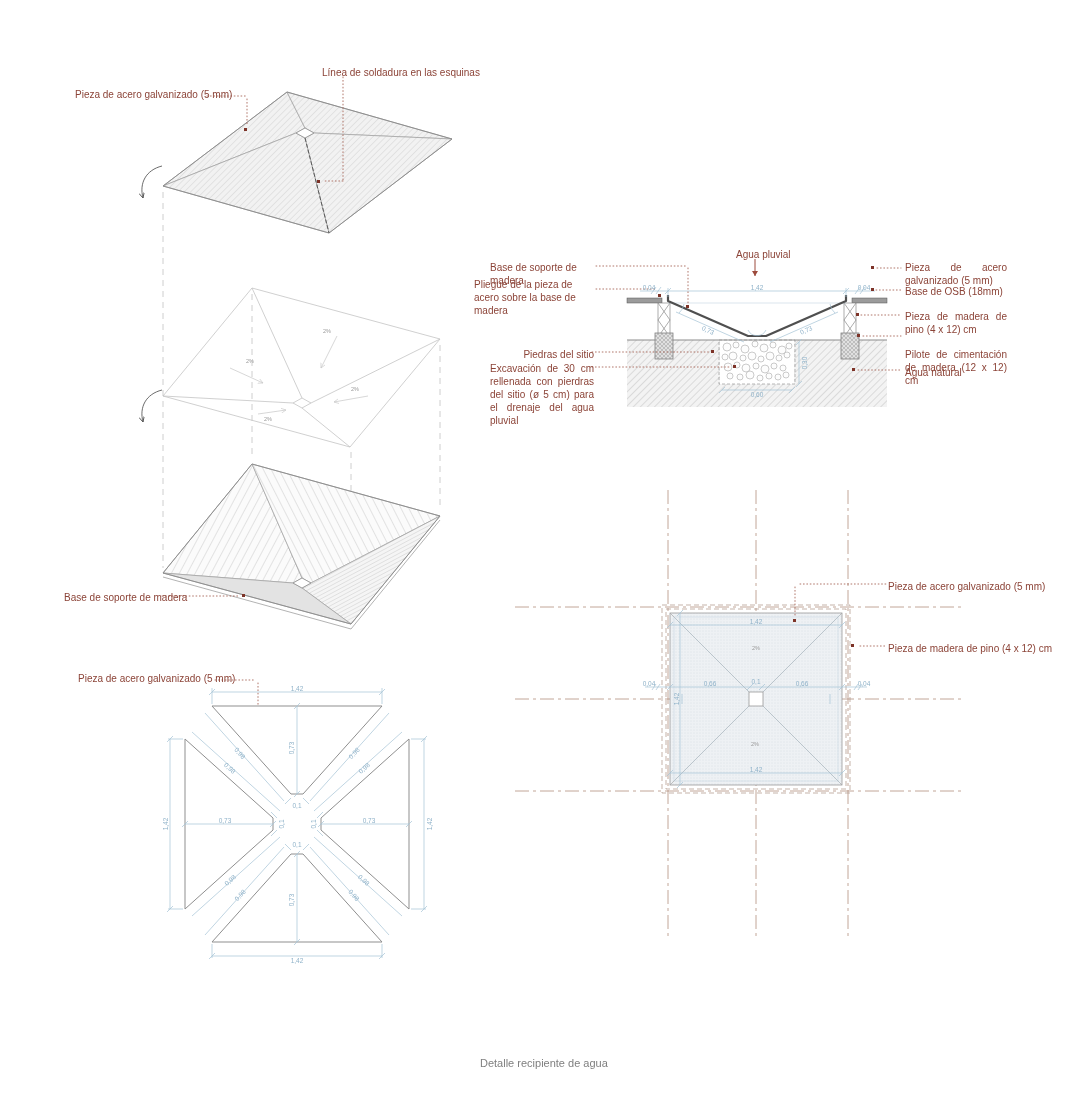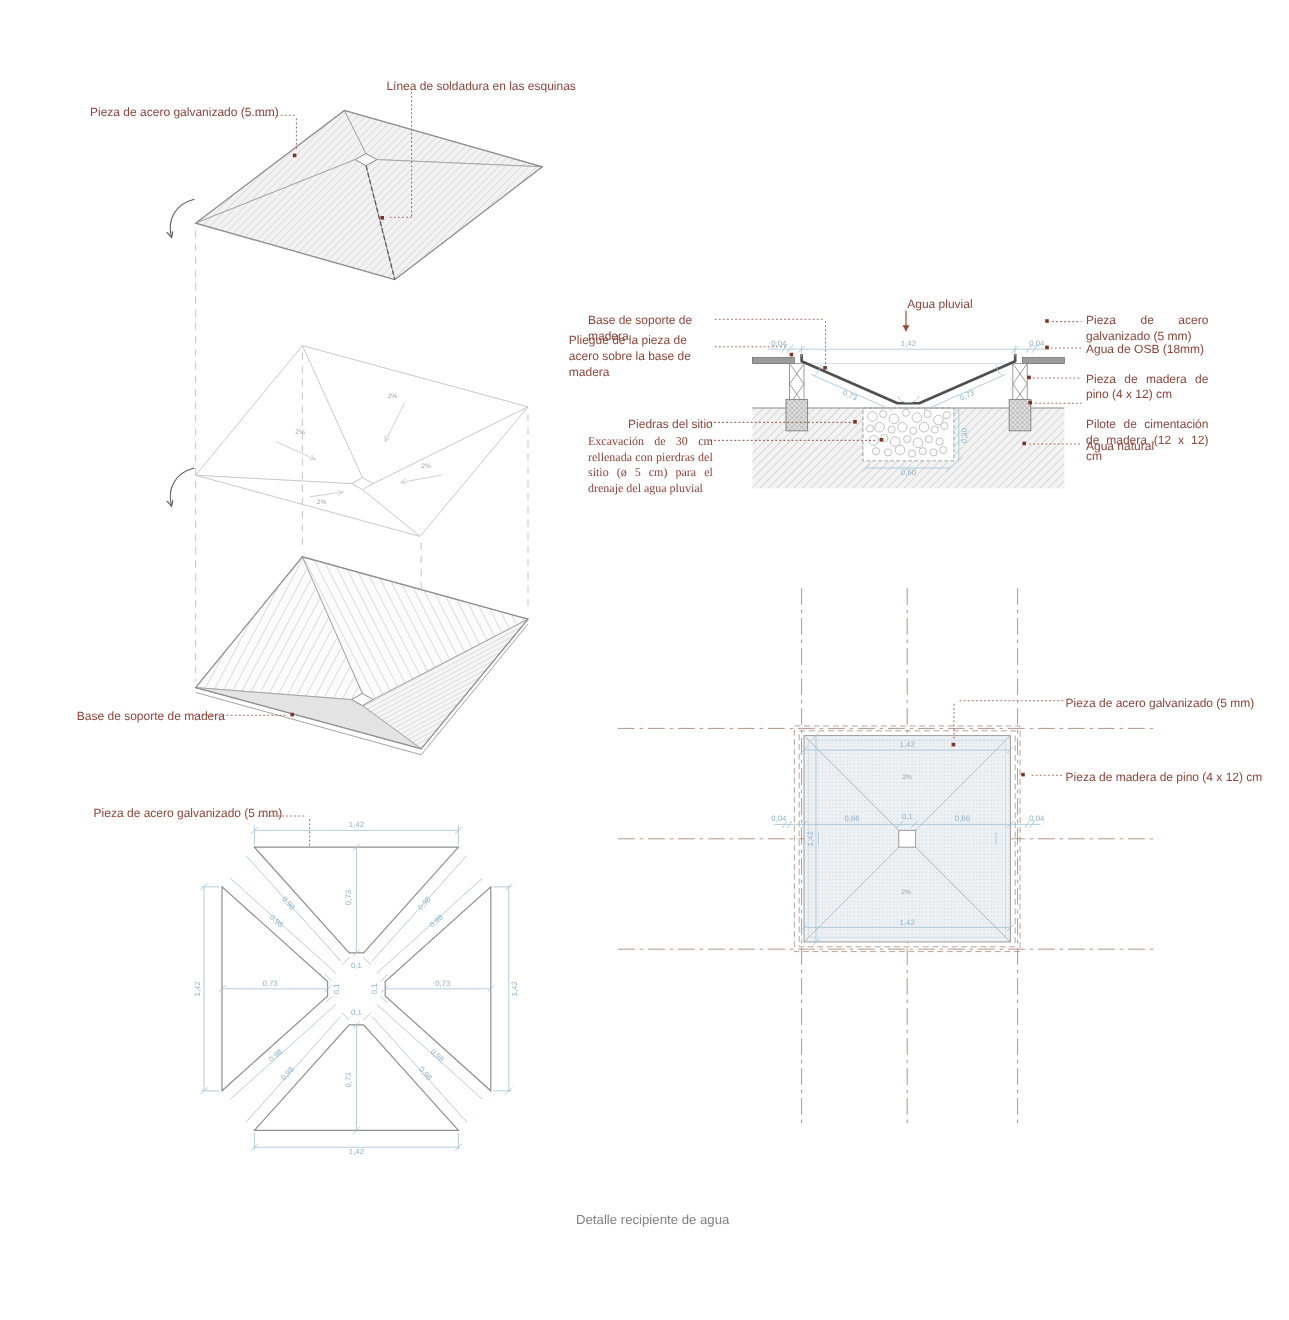--- a/index.html
+++ b/index.html
@@ -7,21 +7,21 @@
     position:relative;width:1074px;height:1100px;background:#fff;overflow:hidden;
     font-family:"Liberation Sans", sans-serif;
   }
   svg.art{position:absolute;left:0;top:0;}
   .lbl{position:absolute;font-size:10px;color:#8c4438;line-height:1.3;white-space:nowrap;}
   .lbl.wrap{white-space:normal;}
   .lbl.just{text-align:justify;}
   .lbl.rt{text-align:right;}
   .dim{position:absolute;font-size:6.5px;color:#8fb2c9;white-space:nowrap;transform:translate(-50%,-50%);}
   .pct{position:absolute;font-size:5.5px;color:#9a9a9a;white-space:nowrap;transform:translate(-50%,-50%);}
-  .cap{position:absolute;font-size:11px;color:#7f7f7f;white-space:nowrap;}
+  .cap{position:absolute;font-size:11px;color:#7f7f7f;white-space:nowrap;margin-top:46px;}
 </style>
 </head>
 <body>
 
 <div class="canvas">
 
 <svg class="art" width="1074" height="1100" viewBox="0 0 1074 1100">
   <defs>
     <pattern id="pSteel" width="4.5" height="4.5" patternUnits="userSpaceOnUse" patternTransform="rotate(45)">
       <rect width="4.5" height="4.5" fill="#f2f2f2"></rect>
@@ -363,24 +363,24 @@
 <span class="dim" style="left:240px;top:895px;transform:translate(-50%,-50%) rotate(-48deg);">0,98</span>
 <span class="dim" style="left:354px;top:895px;transform:translate(-50%,-50%) rotate(48deg);">0,98</span>
 <span class="dim" style="left:297px;top:805px;">0,1</span>
 <span class="dim" style="left:297px;top:844px;">0,1</span>
 <span class="dim" style="left:281px;top:824px;transform:translate(-50%,-50%) rotate(-90deg);">0,1</span>
 <span class="dim" style="left:313px;top:824px;transform:translate(-50%,-50%) rotate(-90deg);">0,1</span>
 
 <div class="lbl wrap" style="left:490px;top:261px;width:104px;">Base de soporte de madera</div>
 <div class="lbl wrap" style="left:474px;top:278px;width:104px;">Pliegue de la pieza de acero sobre la base de madera</div>
 <div class="lbl wrap rt" style="left:490px;top:348px;width:104px;">Piedras del sitio</div>
-<div class="lbl wrap just" style="left:490px;top:362px;width:104px;font-family:Liberation Serif, serif;">Excavación de 30 cm rellenada con pierdras del sitio (ø 5 cm) para el drenaje del agua pluvial</div>
-<span class="lbl" style="left:736px;top:248px;margin-left:20px;">Agua pluvial</span>
+<div class="lbl wrap just" style="left:490px;top:362px;width:104px;">Excavación de 30 cm rellenada con pierdras del sitio (ø 5 cm) para el drenaje del agua pluvial</div>
+<span class="lbl" style="left:736px;top:248px;">Agua pluvial</span>
 <div class="lbl wrap just" style="left:905px;top:261px;width:102px;">Pieza de acero galvanizado (5 mm)</div>
-<div class="lbl wrap" style="left:905px;top:285px;width:110px;">Agua de OSB (18mm)</div>
+<div class="lbl wrap" style="left:905px;top:285px;width:110px;">Base de OSB (18mm)</div>
 <div class="lbl wrap just" style="left:905px;top:310px;width:102px;">Pieza de madera de pino (4 x 12) cm</div>
 <div class="lbl wrap just" style="left:905px;top:348px;width:102px;">Pilote de cimentación de madera (12 x 12) cm</div>
 <div class="lbl wrap" style="left:905px;top:366px;width:102px;">Agua natural</div>
 
 <span class="dim" style="left:649px;top:287px;">0,04</span>
 <span class="dim" style="left:757px;top:287px;">1,42</span>
 <span class="dim" style="left:864px;top:287px;">0,04</span>
 <span class="dim" style="left:708px;top:330px;transform:translate(-50%,-50%) rotate(24deg);">0,73</span>
 <span class="dim" style="left:806px;top:330px;transform:translate(-50%,-50%) rotate(-24deg);">0,73</span>
 <span class="dim" style="left:804px;top:363px;transform:translate(-50%,-50%) rotate(-90deg);">0,30</span>

